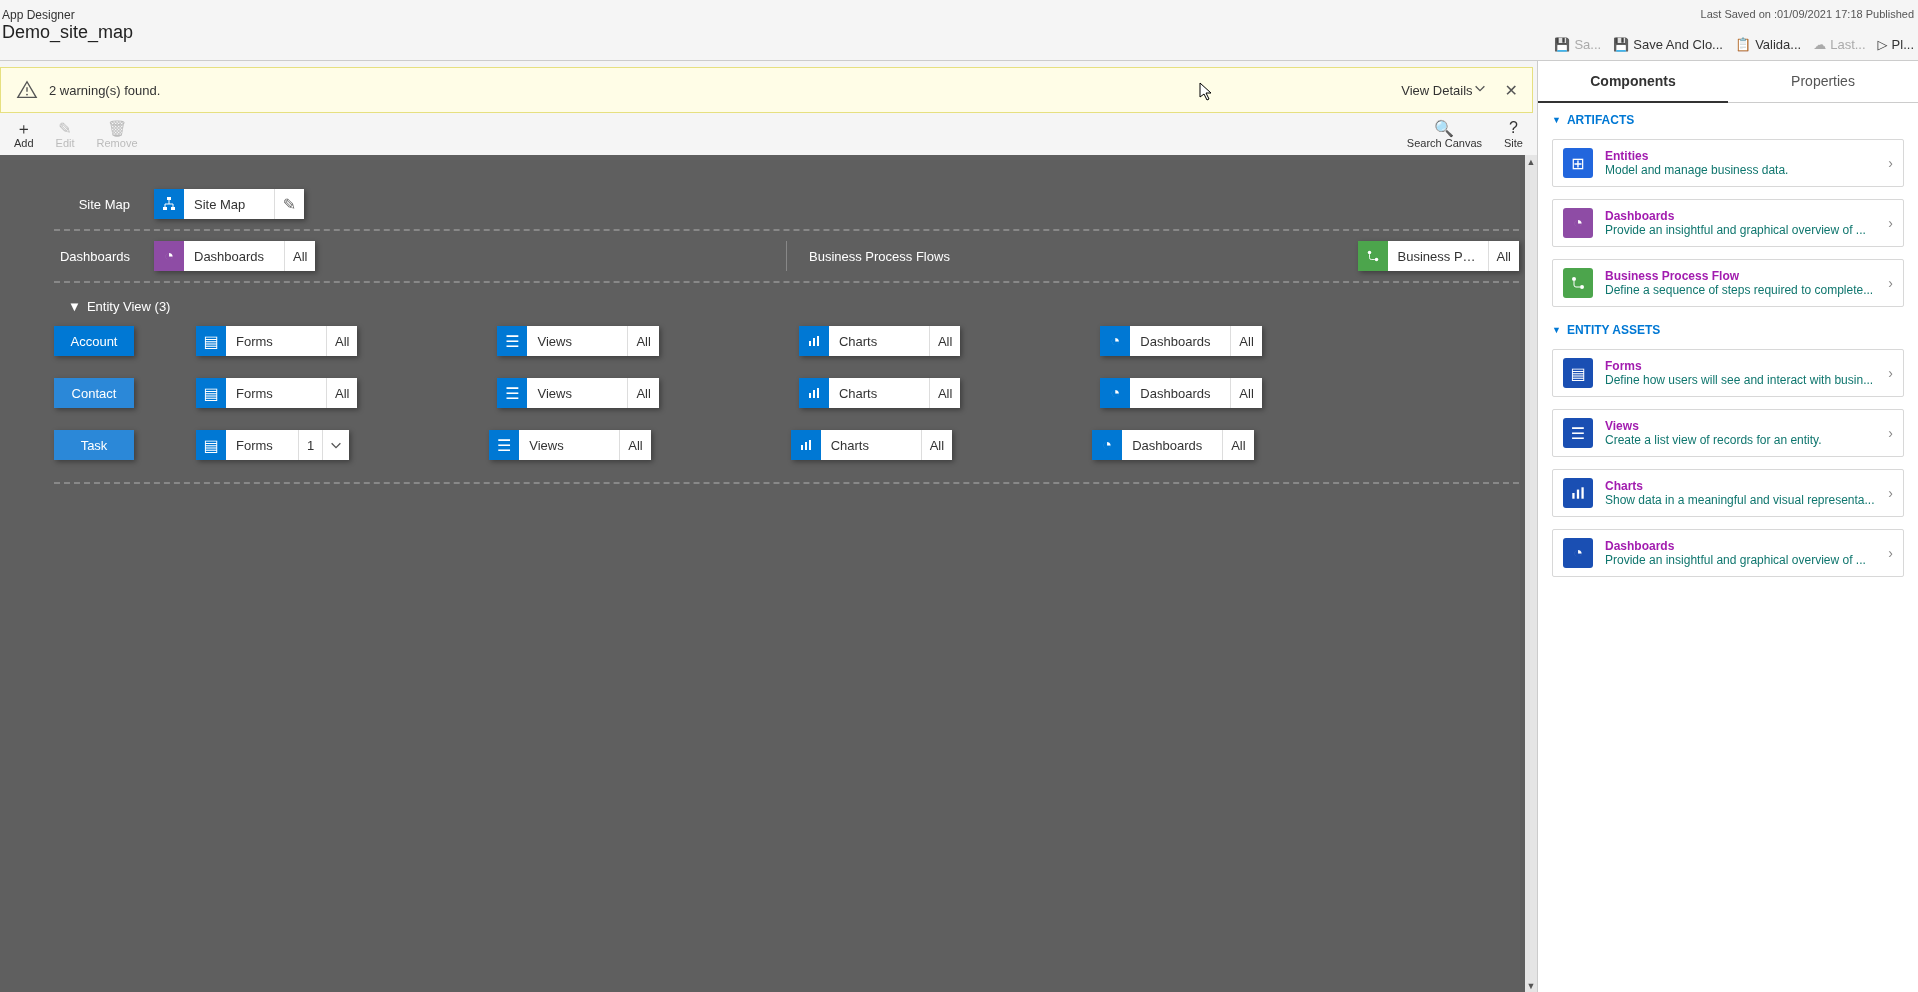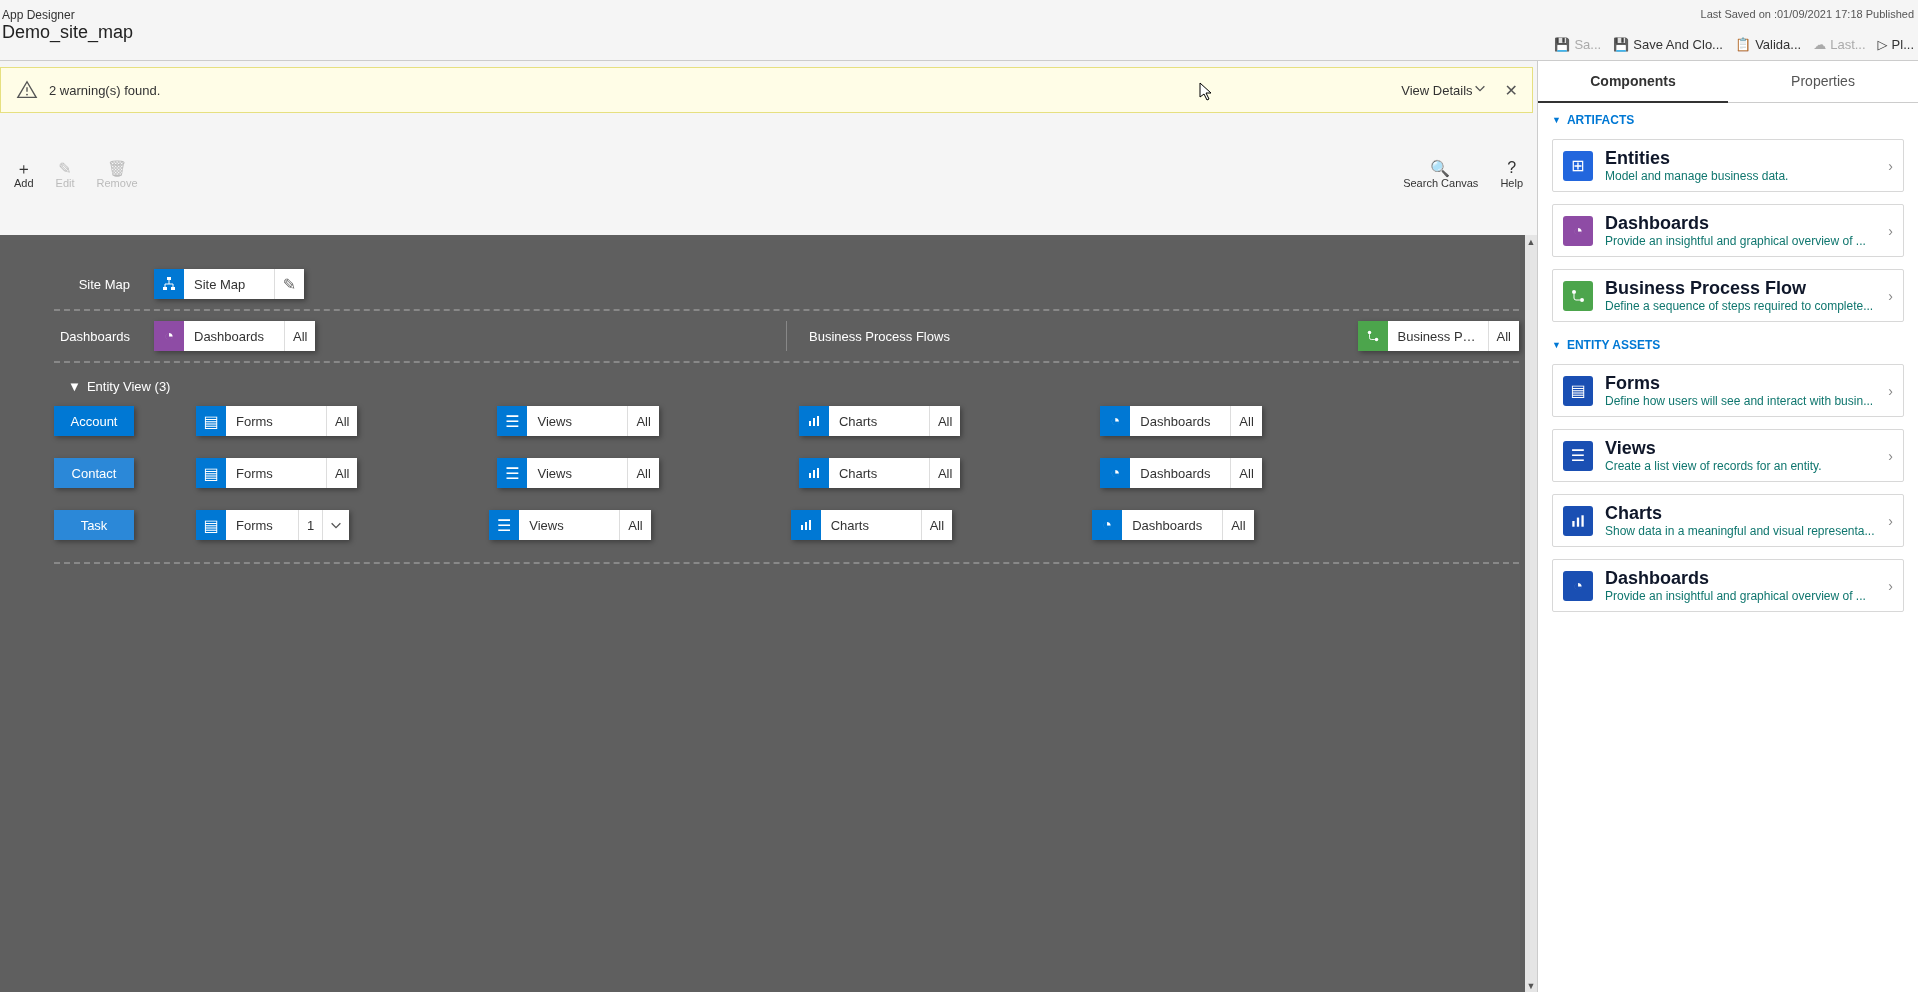--- a/index.html
+++ b/index.html
@@ -10,21 +10,21 @@
 .app-title { font-size: 12px; color: #333; }
 .app-name { font-size: 18px; font-weight: 400; color: #222; }
 .header-right { display: flex; flex-direction: column; align-items: flex-end; gap: 17px; }
 .last-saved { font-size: 11px; color: #555; }
 .header-actions { display: flex; gap: 12px; align-items: center; }
 .header-actions .action { display: flex; align-items: center; gap: 4px; font-size: 13px; color: #333; cursor: pointer; }
 .header-actions .action.disabled { color: #aaa; }
 .header-divider { border-bottom: 1px solid #ccc; margin-top: 8px; }
 
 .main-wrapper { display: flex; height: calc(100% - 60px); }
-.canvas-area { flex: 1; display: flex; flex-direction: column; border-right: 1px solid #ccc; gap: 40px; }
+.canvas-area { flex: 1; display: flex; flex-direction: column; border-right: 1px solid #ccc; }
 .sidebar-panel { width: 380px; background: #fff; display: flex; flex-direction: column; }
 
 .warning-banner { background: #fffde7; border: 1px solid #e6e080; display: flex; align-items: center; padding: 10px 14px; margin: 6px 4px 0 0; }
 .warning-banner .warn-icon { width: 24px; height: 24px; display: flex; align-items: center; justify-content: center; margin-right: 10px; }
 .warning-banner .warn-text { flex: 1; font-size: 13px; color: #333; }
 .warning-banner .view-details { font-size: 13px; color: #333; cursor: pointer; }
 .warning-banner .chevron-down { margin-right: 18px; cursor: pointer; }
 .warning-banner .close-btn { cursor: pointer; font-size: 16px; color: #555; }
 
 .toolbar-row { display: flex; justify-content: space-between; padding: 6px 14px 6px 14px; background: #f5f5f5; }
@@ -71,21 +71,21 @@
 .section-head { color: #0078d4; font-size: 12px; font-weight: 600; padding: 10px 14px 6px 14px; display: flex; align-items: center; gap: 6px; cursor: pointer; }
 .section-head .caret { font-size: 9px; }
 
 .comp-card { margin: 6px 14px; border: 1px solid #d8d8d8; border-radius: 2px; display: flex; align-items: center; padding: 8px 10px; gap: 12px; cursor: pointer; background: #fff; }
 .comp-icon { width: 30px; height: 30px; border-radius: 3px; display: flex; align-items: center; justify-content: center; color: #fff; flex-shrink: 0; }
 .comp-icon.blue { background: #2266dd; }
 .comp-icon.purple { background: #8e4ca5; }
 .comp-icon.green { background: #4ca54c; }
 .comp-icon.darkblue { background: #1a4fb3; }
 .comp-body { flex: 1; min-width: 0; }
-.comp-title { font-size: 18px; font-weight: 600; color: #0f172a; }
+.comp-title { font-size: 12px; font-weight: 600; color: #a21caf; }
 .comp-desc { font-size: 12px; color: #0f766e; white-space: nowrap; overflow: hidden; text-overflow: ellipsis; }
 .comp-arrow { color: #888; font-size: 14px; }
 
 svg.icon-sm { width: 14px; height: 14px; }
 
 .cursor-pointer { position: absolute; left: 1199px; top: 82px; pointer-events: none; }
 </style>
 </head>
 <body>
 
@@ -160,21 +160,21 @@
           <div>Remove</div>
         </div>
       </div>
       <div class="toolbar-right">
         <div class="tb-btn">
           <div class="tb-icon">🔍</div>
           <div>Search Canvas</div>
         </div>
         <div class="tb-btn">
           <div class="tb-icon">?</div>
-          <div>Help</div>
+          <div>Site</div>
         </div>
       </div>
     </div>
 
     <div class="canvas">
       <div class="canvas-inner">
 
         <div class="section-row">
           <div class="section-label">Site Map</div>
           <div class="tile wide">

